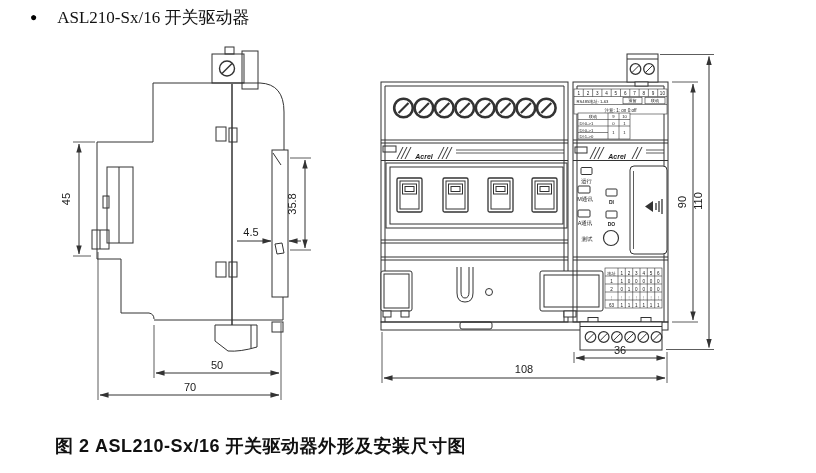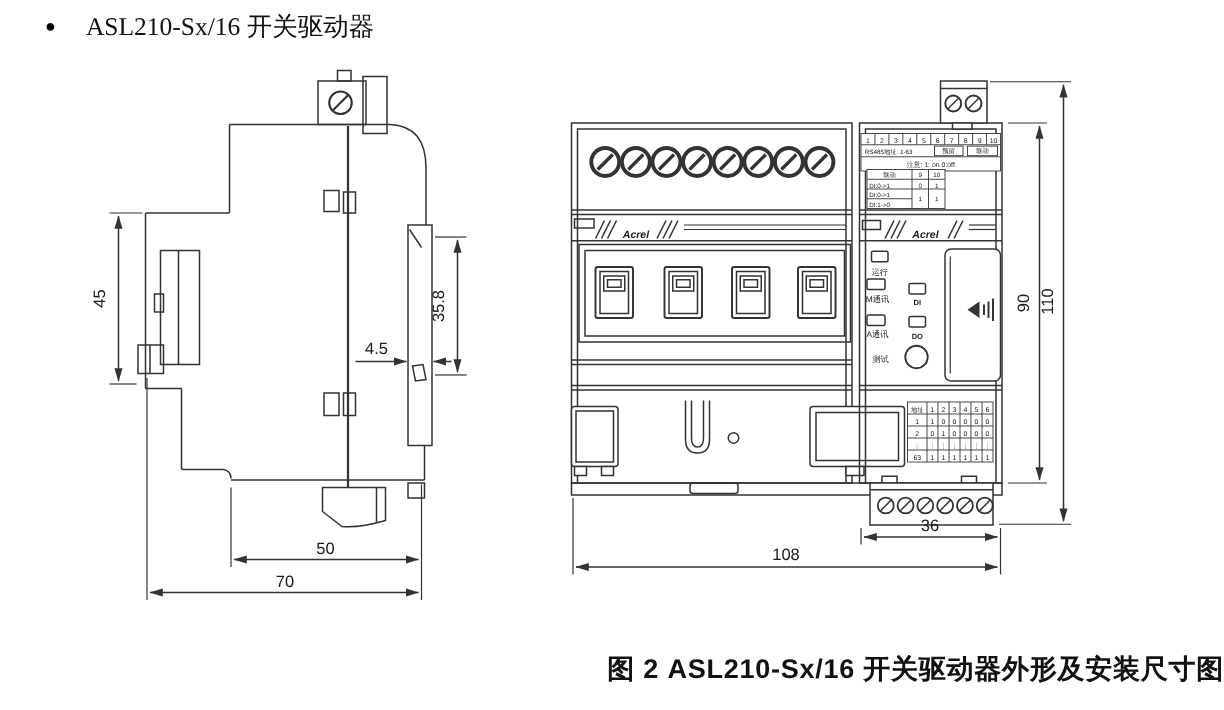--- a/index.html
+++ b/index.html
@@ -1,21 +1,21 @@
 <!DOCTYPE html>
 <html><head>
 <meta charset="utf-8">
 <style>
   html,body{margin:0;padding:0;background:#fff;}
   .page{position:relative;width:816px;height:473px;background:#fff;overflow:hidden;
         font-family:"Liberation Sans",sans-serif;}
   .title-row{position:absolute;top:6px;left:30px;white-space:nowrap;
              font-family:"Liberation Serif","DejaVu Serif",serif;font-size:17px;color:#111;}
   .title-row .bullet{font-size:12px;vertical-align:2px;margin-right:20px;color:#000;}
-  .caption{position:absolute;top:434px;left:55px;right:0;text-align:right;
+  .caption{position:absolute;top:434px;left:55px;right:0;text-align:left;
            font-size:18px;font-weight:600;color:#111;
            font-family:"Liberation Sans","DejaVu Sans",sans-serif;letter-spacing:0.5px;}
   svg.draw{position:absolute;left:0;top:0;}
   .t{font-family:"Liberation Sans","DejaVu Sans",sans-serif;fill:#1a1a1a;stroke:none;}
   .ta{text-anchor:middle;}
   .s42{font-size:4.2px;}
   .s46{font-size:4.6px;}
   .s5{font-size:5px;}
   .s55{font-size:5.5px;}
   .s11{font-size:11px;}

